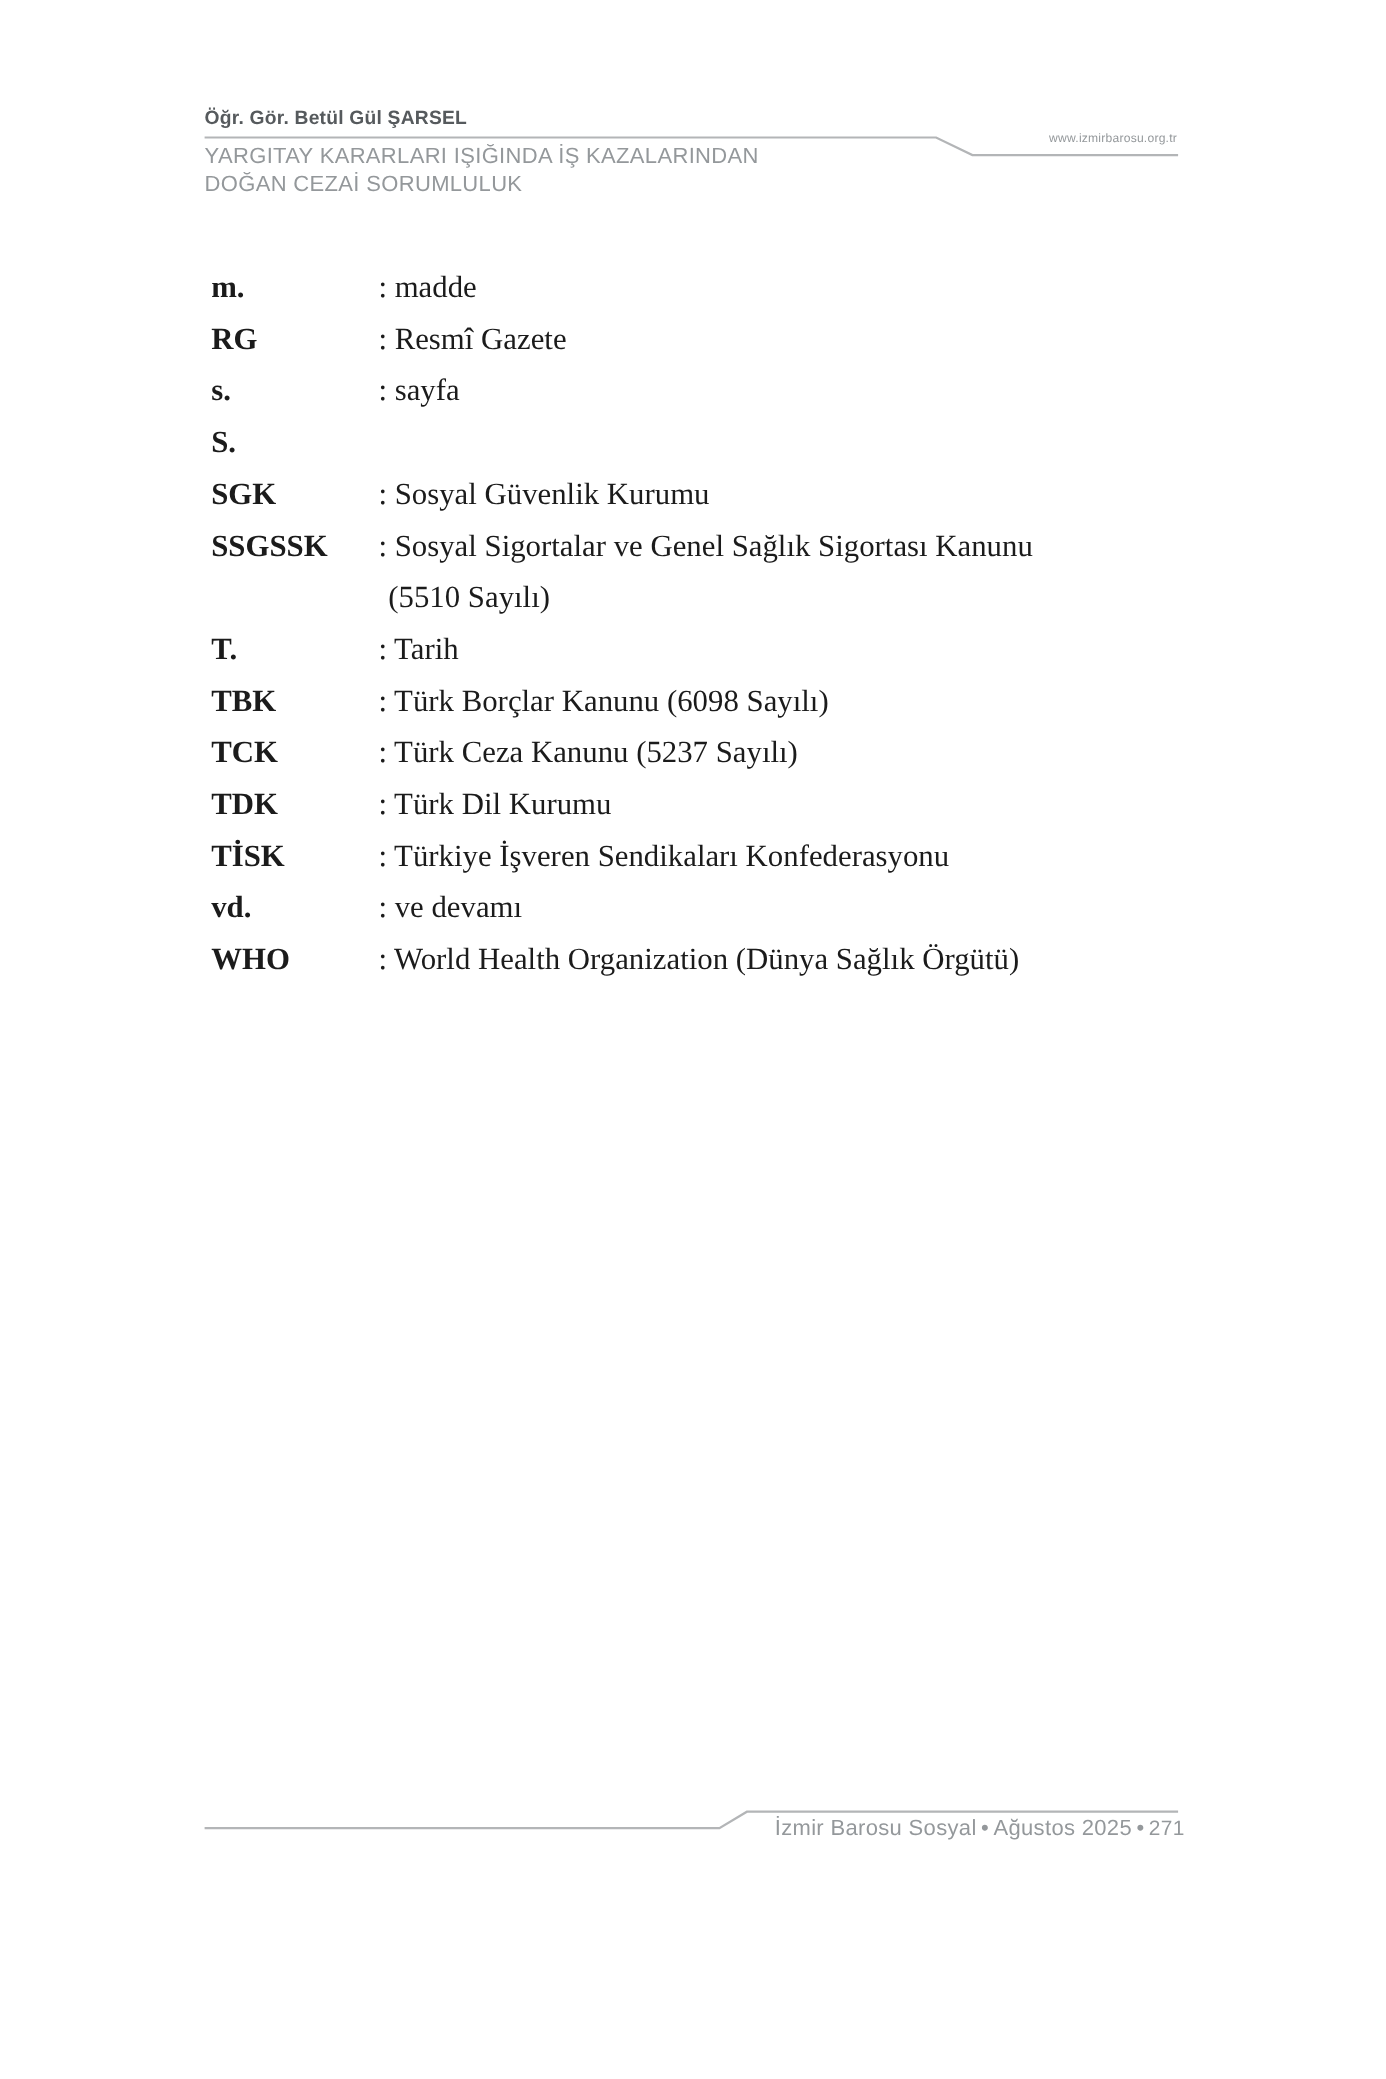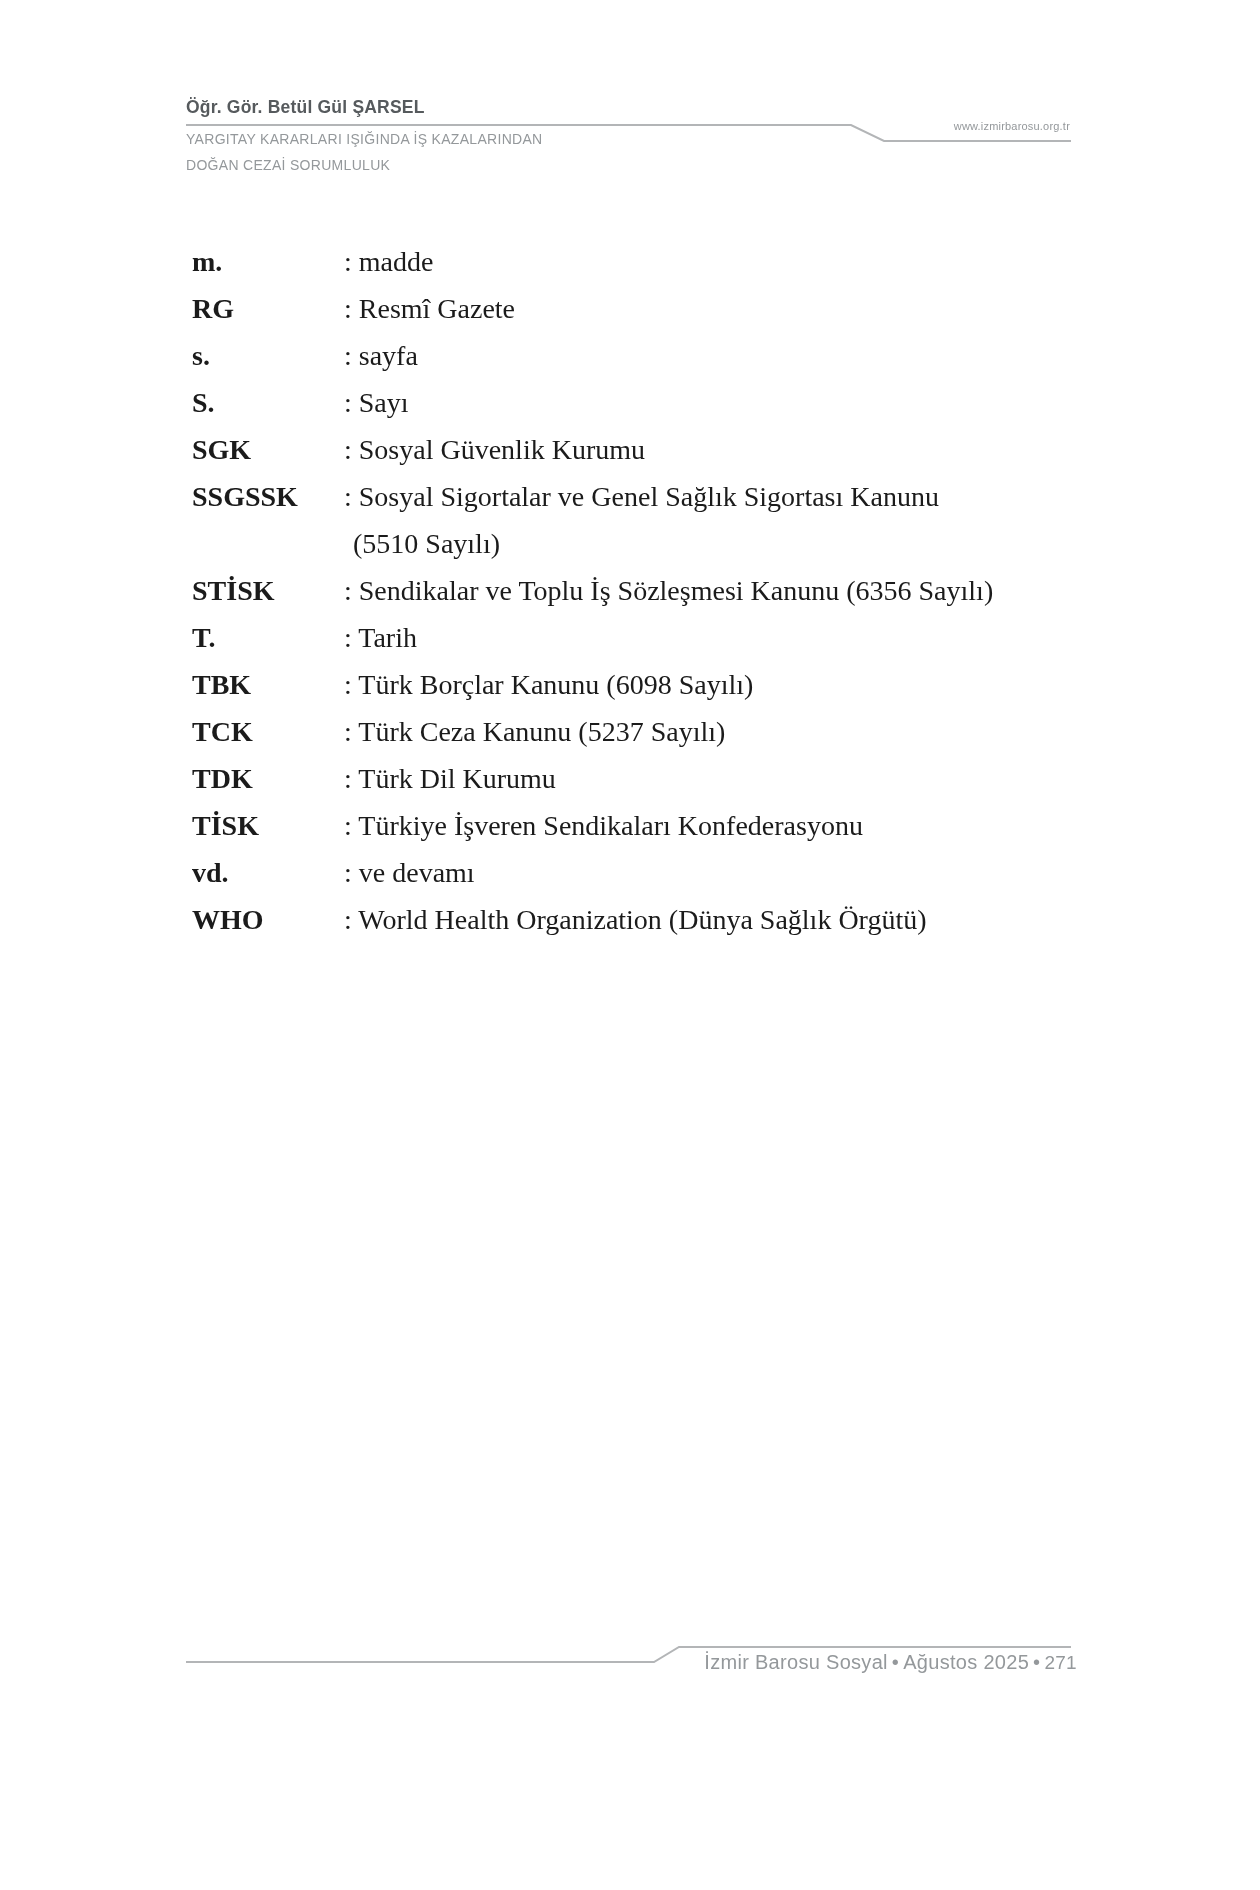--- a/index.html
+++ b/index.html
@@ -41,21 +41,21 @@
     position: absolute;
     right: 190px; top: 120px;
     font-size: 11px;
     letter-spacing: 0.2px;
     color: var(--header_muted, #94989b);
     white-space: nowrap;
   }
   .title-line {
     position: absolute;
     left: 186px;
-    font-size: 14px;
+    font-size: 20px;
     letter-spacing: 0.3px;
     color: var(--header_muted, #94989b);
     white-space: nowrap;
   }
   .title-line.l1 { top: 131px; }
   .title-line.l2 { top: 157px; }
   
   .abbr-list {
     position: absolute;
     left: 192px; top: 238px;
@@ -125,49 +125,38 @@
     <div class="abbr-row">
       <span class="abbr-term">s.</span>
       <span class="abbr-def">
         <span class="def-line1"><span class="colon">:</span> <span>sayfa</span></span>
         
       </span>
     </div>
 
     <div class="abbr-row">
       <span class="abbr-term">S.</span>
-      <span class="abbr-def">
-        <span class="def-line1"><span class="colon">:</span> <span>Sayı</span></span>
-        
-      </span>
     </div>
 
     <div class="abbr-row">
       <span class="abbr-term">SGK</span>
       <span class="abbr-def">
         <span class="def-line1"><span class="colon">:</span> <span>Sosyal Güvenlik Kurumu</span></span>
         
       </span>
     </div>
 
     <div class="abbr-row">
       <span class="abbr-term">SSGSSK</span>
       <span class="abbr-def">
         <span class="def-line1"><span class="colon">:</span> <span>Sosyal Sigortalar ve Genel Sağlık Sigortası Kanunu</span></span>
         <div class="def-line2">(5510 Sayılı)</div>
       </span>
     </div>
 
-    <div class="abbr-row">
-      <span class="abbr-term">STİSK</span>
-      <span class="abbr-def">
-        <span class="def-line1"><span class="colon">:</span> <span>Sendikalar ve Toplu İş Sözleşmesi Kanunu (6356 Sayılı)</span></span>
-        
-      </span>
-    </div>
 
     <div class="abbr-row">
       <span class="abbr-term">T.</span>
       <span class="abbr-def">
         <span class="def-line1"><span class="colon">:</span> <span>Tarih</span></span>
         
       </span>
     </div>
 
     <div class="abbr-row">

